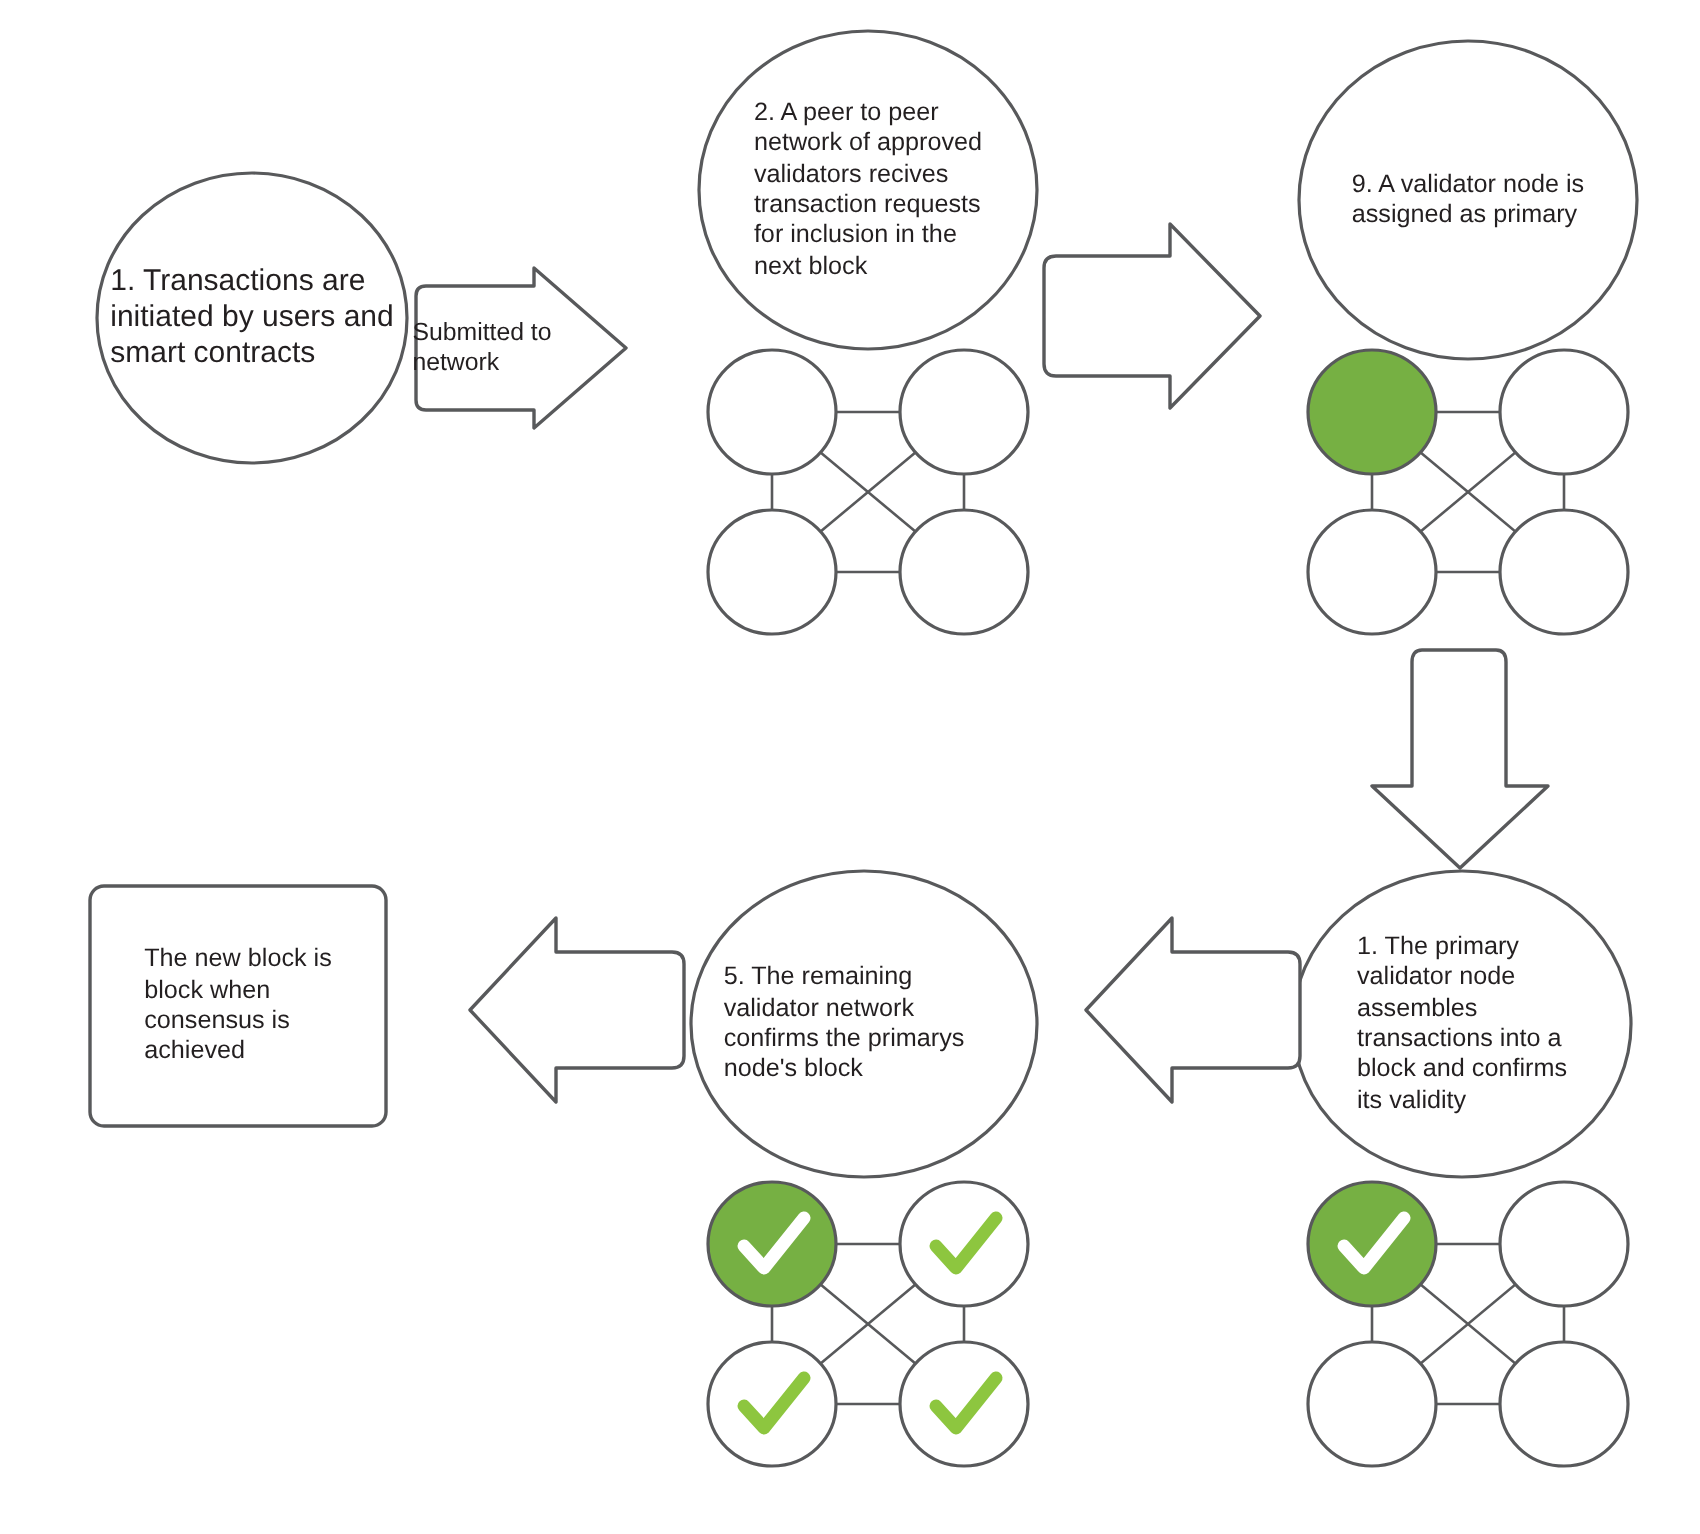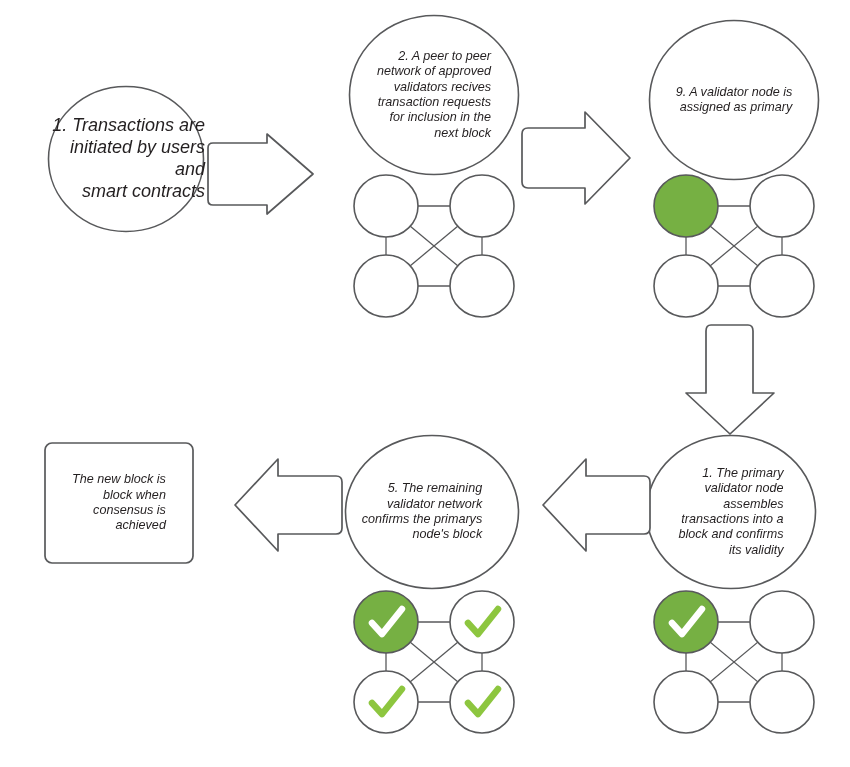--- a/index.html
+++ b/index.html
@@ -2,58 +2,59 @@
 <html><head>
 <meta charset="utf-8">
 <style>
   html,body{margin:0;padding:0;background:#ffffff;}
   body{width:850px;height:767px;position:relative;overflow:hidden;
        font-family:"Liberation Sans","DejaVu Sans",sans-serif;}
   #stage{position:absolute;left:0;top:0;width:850px;height:767px;}
   .node-text{
     position:absolute;
     display:flex;align-items:center;justify-content:center;
-    text-align:right;
+    text-align:left;
     color:#231f20;
     line-height:1.22;
     white-space:pre-line;
     pointer-events:none;
-    font-style:italic;
   }
   .shape-wrap{position:absolute;}
   svg{display:block;overflow:visible;}
 </style>
 </head>
 <body>
 
 <div id="stage">
 
   <div class="shape-wrap" style="left:47px;top:85px;">
     <svg width="158" height="148" viewBox="0 0 158 148" aria-hidden="true">
       <ellipse cx="79" cy="74" rx="77.5" ry="72.5" fill="#ffffff" stroke="#58595B" stroke-width="1.6"></ellipse>
     </svg>
   </div>
-  <div class="node-text" style="left:47px;top:85px;width:158px;height:148px;font-size:18px;">1. Transactions are
+  <div class="node-text" style="left:47px;top:85px;width:158px;height:148px;font-size:15px;">1. Transactions are
 initiated by users and
 smart contracts</div>
 
   <div class="shape-wrap" style="left:203px;top:131px;">
     <svg width="113" height="86" viewBox="0 0 113 86" aria-hidden="true">
       <path d="M 5 17
                Q 5 12 10 12
                L 64 12
                L 64 3
                L 110 43
                L 64 83
                L 64 74
                L 10 74
                Q 5 74 5 69
                Z" fill="#ffffff" stroke="#58595B" stroke-width="1.7" stroke-linejoin="round"></path>
     </svg>
   </div>
+  <div class="node-text" style="left:203px;top:131px;width:76px;height:86px;font-size:12.4px;">Submitted to
+network</div>
 
   <div class="shape-wrap" style="left:348px;top:14px;">
     <svg width="172" height="162" viewBox="0 0 172 162" aria-hidden="true">
       <ellipse cx="86" cy="81" rx="84.5" ry="79.5" fill="#ffffff" stroke="#58595B" stroke-width="1.6"></ellipse>
     </svg>
   </div>
   <div class="node-text" style="left:348px;top:14px;width:172px;height:162px;font-size:12.6px;">2. A peer to peer
 network of approved
 validators recives
 transaction requests

